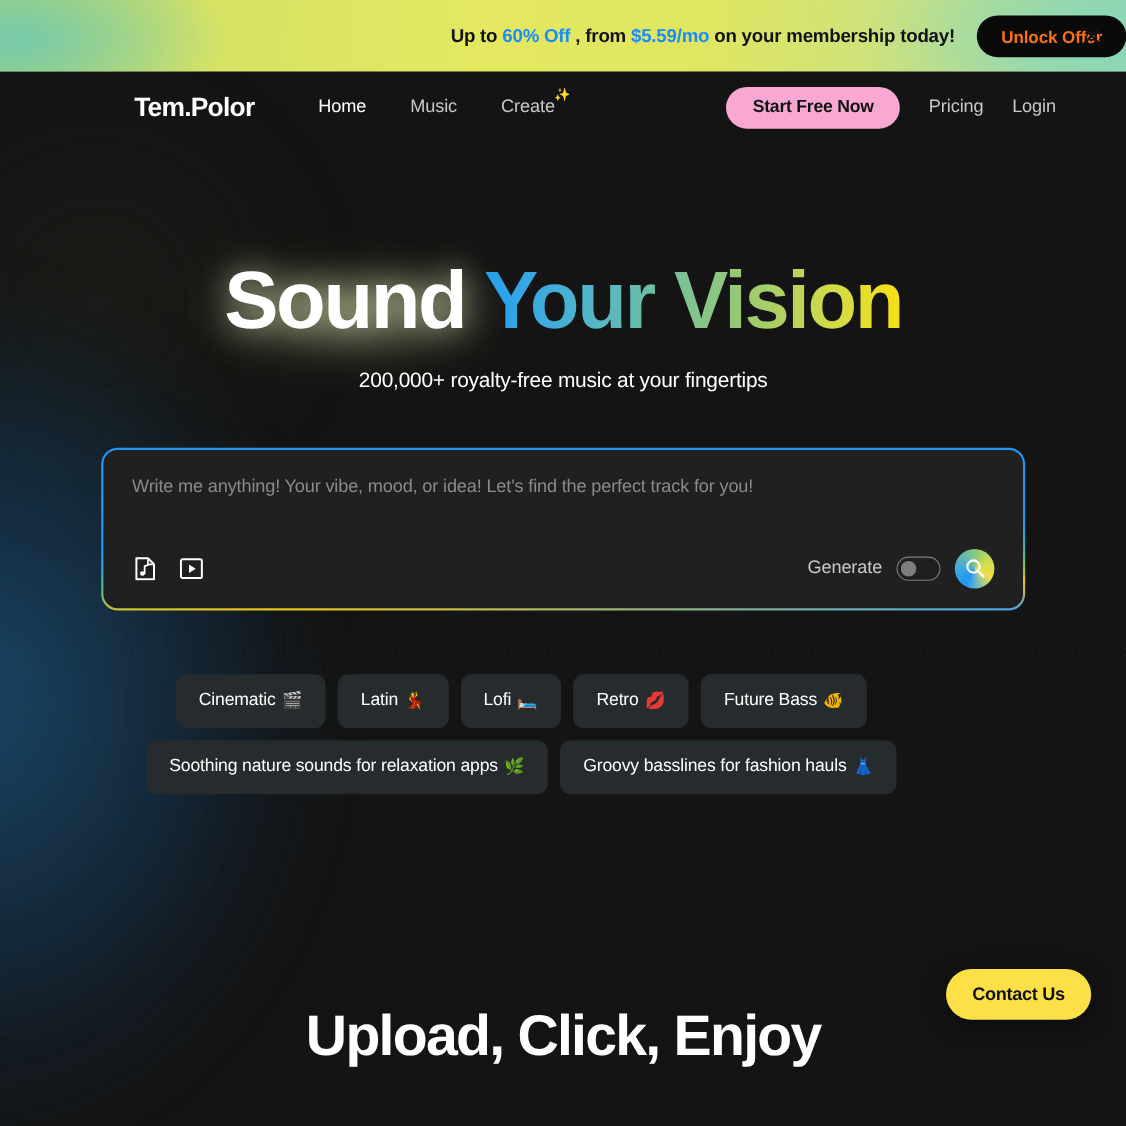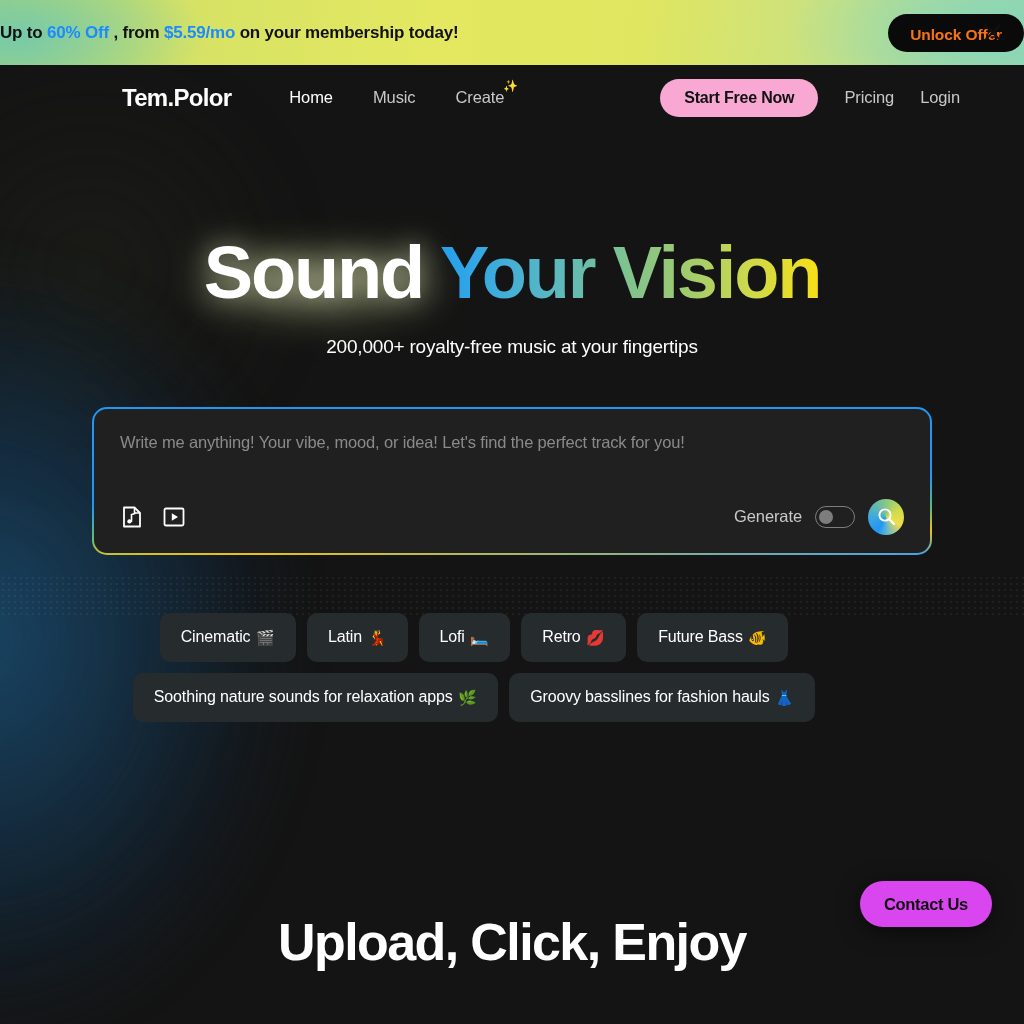--- a/index.html
+++ b/index.html
@@ -70,21 +70,21 @@
   .promo-banner {
     position: relative;
     width: 1024px;
     height: 65px;
     background:
       radial-gradient(ellipse 260px 120px at 2% 55%,  rgba(110,200,180,0.85) 0%, rgba(110,200,180,0) 72%),
       radial-gradient(ellipse 300px 140px at 97% 50%, rgba(128,214,190,0.80) 0%, rgba(128,214,190,0) 70%),
       linear-gradient(95deg, #a8d373 0%, #d6e265 18%, #e3e860 42%, #e0e65f 62%, #c9e183 82%, #9fd5a8 100%);
     display: flex;
     align-items: center;
-    justify-content: space-between;
+    justify-content: flex-end;
     overflow: hidden;
     z-index: 5;
   }
   .promo-text {
     font-size: 17px;
     font-weight: 700;
     color: #111111;
     letter-spacing: -0.2px;
     white-space: nowrap;
   }
@@ -336,21 +336,21 @@
     cursor: pointer;
     white-space: nowrap;
   }
   .chip-emoji { font-size: 15px; line-height: 1; }
 
   
   .contact-fab {
     position: absolute;
     right: 32px;
     top: 881px;
-    background: #d946ef;
+    background: #fde047;
     color: #111111;
     border: none;
     border-radius: 24px;
     height: 46px;
     padding: 0 24px;
     font-family: "Liberation Sans", sans-serif;
     font-size: 16.5px;
     font-weight: 700;
     letter-spacing: -0.3px;
     cursor: pointer;

